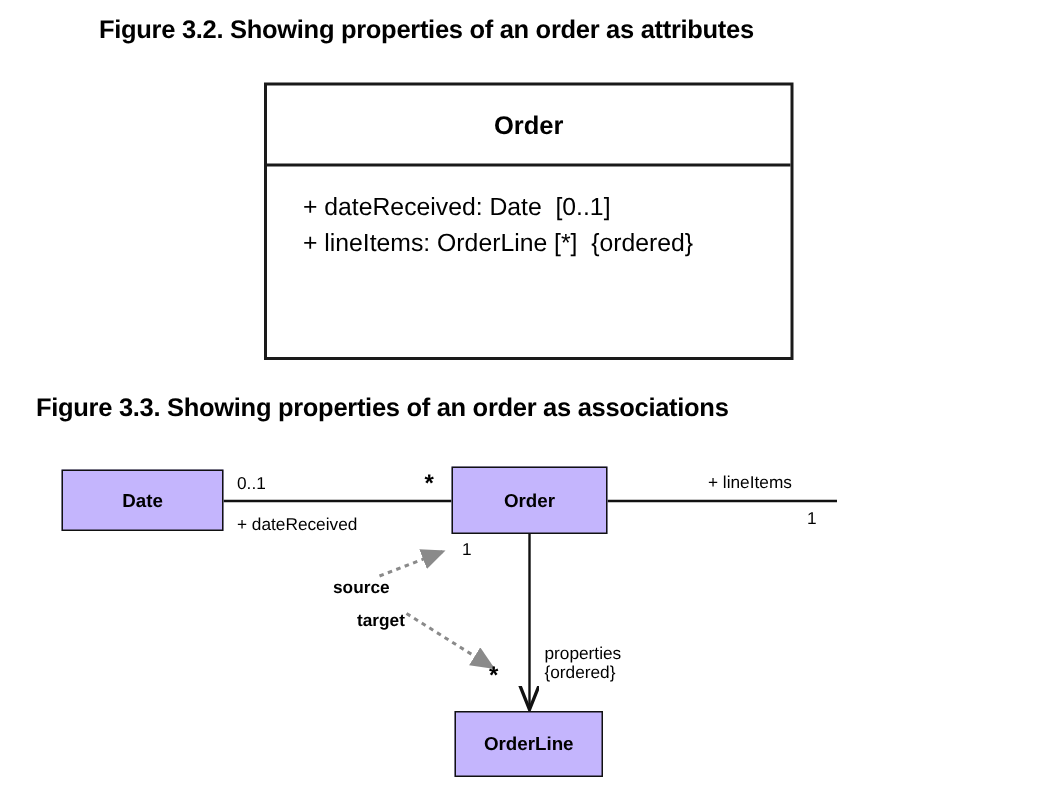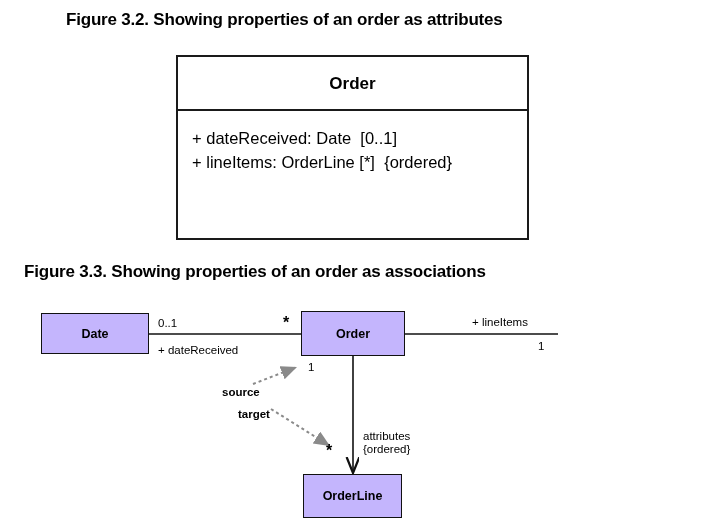--- a/index.html
+++ b/index.html
@@ -49,21 +49,21 @@
     font-weight: bold;
     font-size: 17px;
     box-sizing: border-box;
     border-bottom: 2px solid #1a1a1a;
   }
   #order-attr-list {
     position: absolute;
     left: 0;
     top: 56px;
     width: 100%;
-    padding: 13px 0 0 14px;
+    padding: 13px 0 0 24px;
     box-sizing: border-box;
   }
   #order-attr-list .attr {
     font-size: 16.5px;
     line-height: 24px;
     white-space: pre;
   }
 
   
   #assoc-diagram {
@@ -165,17 +165,17 @@
     <span>OrderLine</span>
   </div>
 
   <div class="mult" id="lbl-0-1">0..1</div>
   <div class="mult star" id="lbl-star-left">*</div>
   <div class="label" id="lbl-datereceived">+ dateReceived</div>
   <div class="label" id="lbl-isprepaid">+ lineItems</div>
   <div class="mult" id="lbl-one-right">1</div>
   <div class="mult" id="lbl-one-below">1</div>
   <div class="mult star" id="lbl-star-bottom">*</div>
-  <div class="label" id="lbl-lineitems">attributes</div>
+  <div class="label" id="lbl-lineitems">properties</div>
   <div class="label" id="lbl-ordered">{ordered}</div>
   <div class="label b" id="lbl-source">source</div>
   <div class="label b" id="lbl-target">target</div>
 </div>
 
 </body></html>

